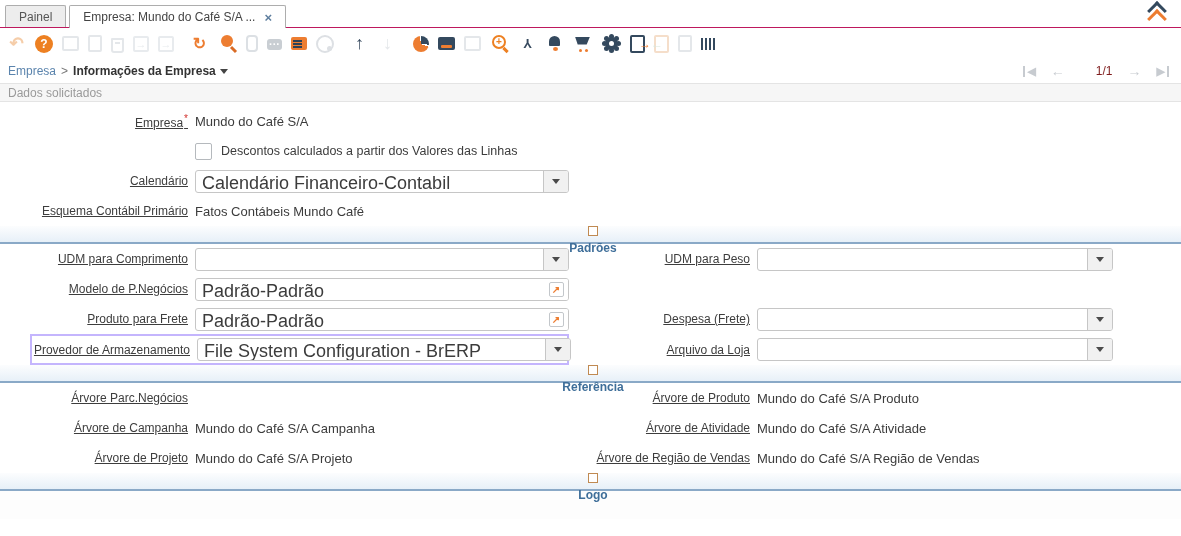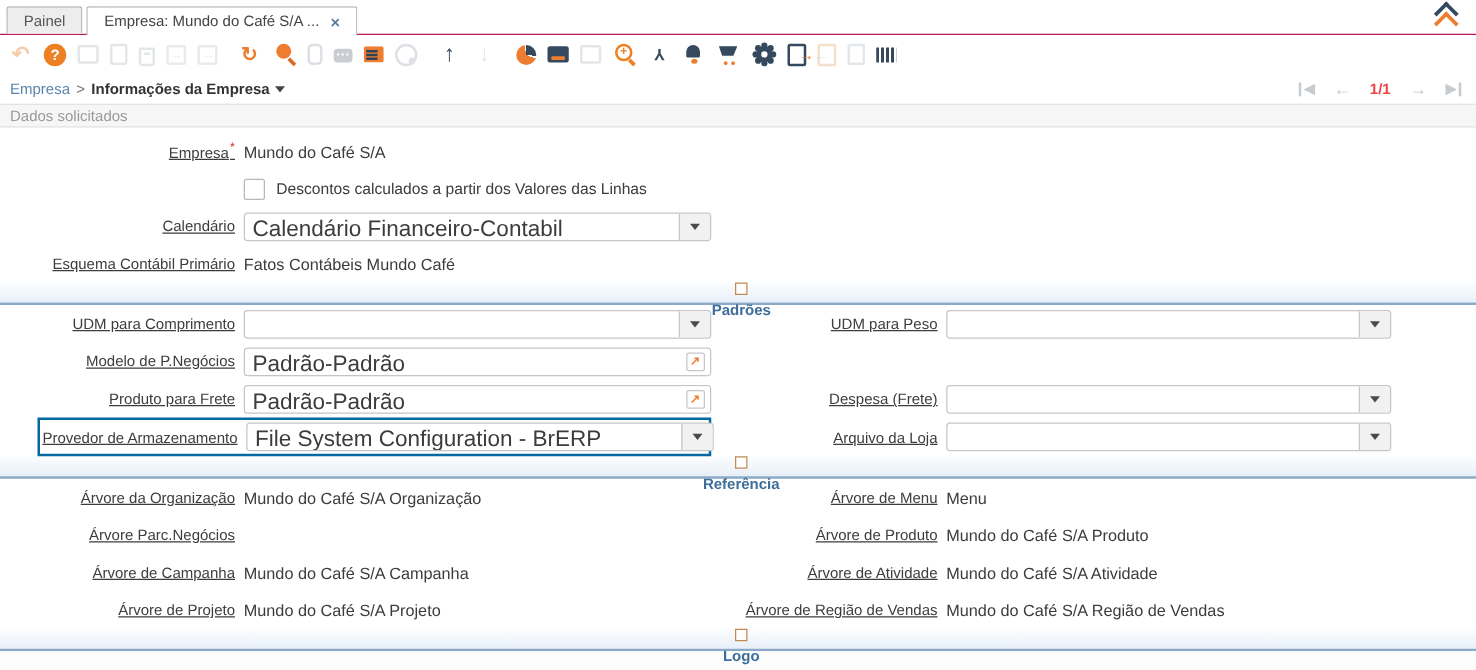--- a/index.html
+++ b/index.html
@@ -63,21 +63,21 @@
   .crumbrow{height:24px;display:flex;align-items:center;justify-content:space-between;padding:0 12px 0 8px;background:#fff;}
   .crumbs{display:flex;align-items:center;font-size:12px;}
   .crumbs a{color:#5B84AD;cursor:pointer;}
   .crumbs .sep{color:#777;margin:0 5px;}
   .crumbs .cur{color:#333;font-weight:bold;cursor:pointer;}
   .caret{width:0;height:0;border-left:4px solid transparent;border-right:4px solid transparent;border-top:5px solid #444;margin-left:4px;cursor:pointer;}
   .pager{display:flex;align-items:center;gap:15px;color:#C7CBD0;font-size:14px;font-weight:bold;}
   .pgi{cursor:pointer;line-height:1;}
   .pgi.first{border-left:2px solid #C7CBD0;padding-left:2px;font-size:11px;}
   .pgi.last{border-right:2px solid #C7CBD0;padding-right:2px;font-size:11px;}
-  .pgcount{color:#ef4444;font-size:12px;font-weight:bold;}
+  .pgcount{color:#7f1d1d;font-size:12px;font-weight:normal;margin-left:16px;}
 
   
   .statusbar{height:17px;background:#F6F6F6;border-top:1px solid #E4E4E4;border-bottom:1px solid #E4E4E4;color:#9A9A9A;font-size:12px;display:flex;align-items:center;padding-left:8px;}
 
   
   .form{background:#fff;}
   .frow{display:grid;grid-template-columns:188px 374px 174px 356px;column-gap:7px;align-items:center;min-height:30px;}
   .lbl{justify-self:end;text-align:right;font-size:12px;color:#3D3D3D;text-decoration:underline;cursor:pointer;white-space:nowrap;}
   .req{color:#D2322D;font-size:10px;vertical-align:super;text-decoration:none;margin-left:1px;}
   .val{font-size:13px;color:#3C3C3C;white-space:nowrap;}
@@ -85,21 +85,21 @@
   .c4{grid-column:4;}
   .combo{display:flex;height:21px;border:1px solid #C6C6C6;border-radius:3px;background:#fff;overflow:hidden;cursor:text;}
   .cval{flex:1;font-size:18px;color:#3C3C3C;padding:2px 6px 0 6px;white-space:nowrap;overflow:hidden;}
   .cbtn{width:24px;background:#F1F1F1;border-left:1px solid #C6C6C6;display:flex;align-items:center;justify-content:center;cursor:pointer;}
   .tri{width:0;height:0;border-left:4px solid transparent;border-right:4px solid transparent;border-top:5px solid #4A4A4A;}
   .cbtn.zoom{background:#fff;border-left:none;}
   .zicon{width:13px;height:13px;border:1px solid #C3C7CB;border-radius:2px;color:#ED7D31;font-size:10px;font-weight:bold;display:flex;align-items:center;justify-content:center;}
   .cb{width:15px;height:15px;border:1px solid #B5B9BD;border-radius:2px;background:#fff;display:inline-block;cursor:pointer;margin-right:9px;flex:none;}
   .cbwrap{display:flex;align-items:center;grid-column:2/5;}
   .cblabel{font-size:12.5px;color:#3C3C3C;}
-  .hl{grid-column:1/3;display:grid;grid-template-columns:158px 374px;column-gap:7px;align-items:center;border:2px solid #0369a1;padding:2px 3px 2px 0;margin-left:30px;}
+  .hl{grid-column:1/3;display:grid;grid-template-columns:158px 374px;column-gap:7px;align-items:center;border:2px solid #c4b5fd;padding:2px 3px 2px 0;margin-left:30px;}
   .hl .lbl{justify-self:end;}
 
   .sectionheader{height:16px;background:linear-gradient(#FCFDFE,#E7F0F8);border-bottom:2px solid #8AA9C7;color:#3E6E99;font-weight:bold;font-size:12px;display:flex;align-items:center;padding-left:5px;gap:5px;flex-direction:column;}
   .sq{width:8px;height:8px;border:1px solid #C08A52;background:#fff;flex:none;}
   .bottomspace{height:28px;background:#FDFDFD;}
 </style>
 </head>
 <body>
 
 <div class="app">
@@ -265,26 +265,20 @@
           </span>
       </div>
     </div>
 
     <div class="sectionheader">
       <span class="sq"></span>
       <span>Referência</span>
     </div>
 
     <div class="frow">
-      <span class="lbl">Árvore da Organização</span>
-      <span class="val">Mundo do Café S/A Organização</span>
-      <span class="lbl c3">Árvore de Menu</span>
-      <span class="val c4">Menu</span>
-    </div>
-    <div class="frow">
       <span class="lbl">Árvore Parc.Negócios</span>
       <span class="lbl c3">Árvore de Produto</span>
       <span class="val c4">Mundo do Café S/A Produto</span>
     </div>
     <div class="frow">
       <span class="lbl">Árvore de Campanha</span>
       <span class="val">Mundo do Café S/A Campanha</span>
       <span class="lbl c3">Árvore de Atividade</span>
       <span class="val c4">Mundo do Café S/A Atividade</span>
     </div>

